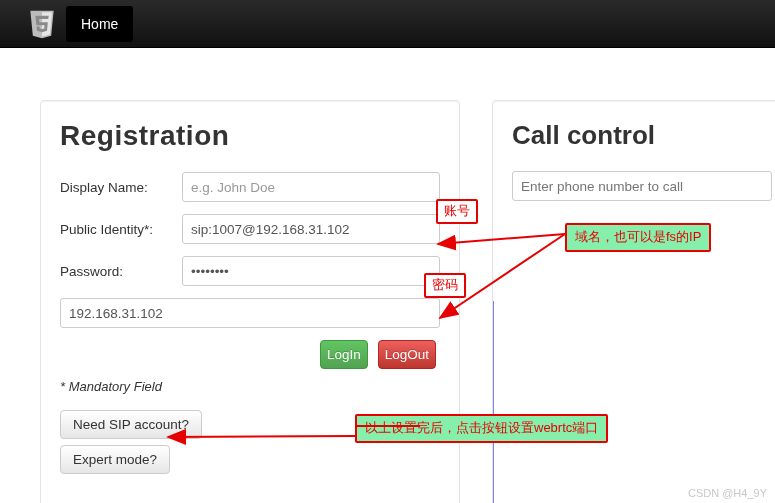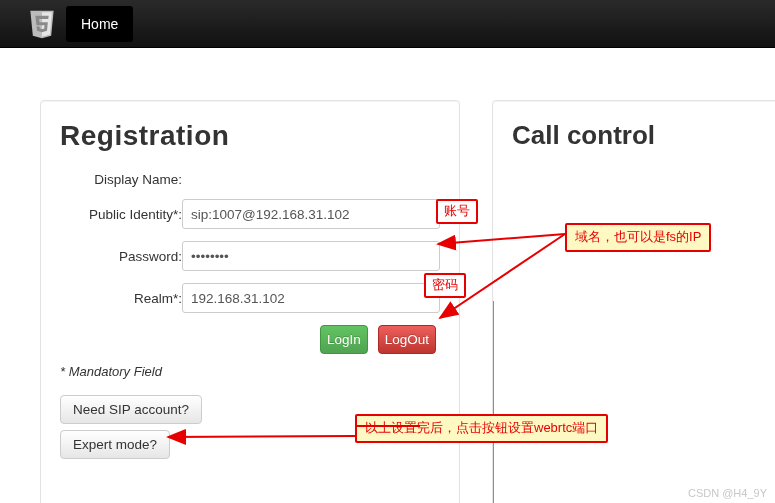--- a/index.html
+++ b/index.html
@@ -5,35 +5,35 @@
   * { box-sizing: border-box; margin: 0; padding: 0; }
   body { font-family: "Helvetica Neue", Helvetica, Arial, sans-serif; background: #fff; position: relative; width: 775px; height: 503px; overflow: hidden; }
   .navbar { background: #1b1b1b; background-image: linear-gradient(#2a2a2a, #111); height: 48px; display: flex; align-items: center; padding: 0 10px; border-bottom: 1px solid #000; }
   .logo { width: 28px; height: 30px; margin: 0 10px 0 18px; display:flex; align-items:center; justify-content:center; }
   .logo svg { width: 28px; height: 30px; }
   .nav-link { color: #fff; padding: 10px 15px; font-size: 14px; cursor: pointer; background:#000; border-radius:3px; }
   .panel { border: 1px solid #e3e3e3; border-radius: 4px; padding: 19px; margin: 30px 20px; background: #fff; box-shadow: inset 0 1px 1px rgba(0,0,0,0.05); }
   .panel-left { position: absolute; left: 20px; top: 70px; width: 420px; height: 410px; }
   .panel-left h2 { font-size: 28px; font-weight: bold; margin-bottom: 20px; color: #333; letter-spacing:0.5px; }
   .row { display: flex; align-items: center; margin-bottom: 12px; }
-  .row label { width: 122px; font-size: 13.5px; color: #333; text-align: right; }
+  .row label { width: 122px; font-size: 13.5px; color: #333; }
   .row input { flex: 1; height: 30px; padding: 4px 8px; font-size: 13.5px; border: 1px solid #ccc; border-radius: 3px; color:#555; }
   .row input::placeholder { color:#999; }
   .btnrow { display:flex; justify-content:flex-end; gap:10px; padding-right:4px; margin-top:4px; margin-bottom:10px; }
   .btn { padding: 6px 6px; font-size: 13.5px; border-radius: 4px; border: 1px solid rgba(0,0,0,0.15); color:#fff; cursor:pointer; text-shadow:0 -1px 0 rgba(0,0,0,.2); }
   .btn-green { background:#5bb75b; background-image:linear-gradient(#62c462,#51a351); border-color:#419641; }
   .btn-red { background:#da4f49; background-image:linear-gradient(#ee5f5b,#bd362f); border-color:#ac2925; }
   .mand { font-style: italic; font-size: 13px; margin: 10px 0 10px; color:#333; }
   .graybtn { display:inline-block; padding:6px 12px; font-size:13.5px; border:1px solid #ccc; border-radius:4px; background:#f5f5f5; background-image:linear-gradient(#fff,#e6e6e6); color:#333; cursor:pointer; margin-top:6px; }
   .panel-right { position:absolute; left:472px; top:70px; width:300px; height:410px; }
   .panel-right h2 { font-size:26px; font-weight:bold; margin-bottom:20px; color:#333; }
   .panel-right input { width:100%; height:30px; padding:4px 8px; font-size:13.5px; border:1px solid #ccc; border-radius:3px; color:#555; }
   .divider { border-left:1px solid #7f7fff; border-right:1px solid #7f7fff; position:absolute; top:200px; left:0; height:300px; width:285px; }
   
-  .anno-box { position:absolute; border:2px solid #e60000; background:#fef9c3; color:#e60000; font-size:13px; padding:3px 8px 4px; border-radius:2px; white-space:nowrap; display:flex; align-items:center; }
+  .anno-box { position:absolute; border:2px solid #e60000; background:#86efac; color:#e60000; font-size:13px; padding:3px 8px 4px; border-radius:2px; white-space:nowrap; display:flex; align-items:center; }
   .anno-label { position:absolute; border:2px solid #e60000; color:#e60000; font-size:13px; padding:1px 6px 2px; border-radius:2px; background:#fff; }
   svg.arrow { position:absolute; overflow:visible; pointer-events:none; }
   .watermark { position:absolute; right:8px; bottom:4px; color:#c8c8c8; font-size:11px; }
 </style>
 </head>
 <body>
 
 <div class="navbar">
   <div class="logo">
     <svg viewBox="0 0 32 36">
@@ -43,51 +43,52 @@
       </svg>
   </div>
   <div class="nav-link">Home</div>
 </div>
 
 <div class="panel panel-left">
   <h2>Registration</h2>
 
   <div class="row">
     <label>Display Name:</label>
+    <input type="text" placeholder="e.g. John Doe" style="">
   </div>
 
 
   <div class="row">
     <label>Public Identity*:</label>
     <input type="text" value="sip:1007@192.168.31.102" style="">
   </div>
 
   <div class="row">
     <label>Password:</label>
     <input type="text" value="••••••••" style="">
   </div>
 
   <div class="row">
-    <label>Realm*:</label>
     <input type="text" value="192.168.31.102" style="">
   </div>
 
   <div class="btnrow">
     <button class="btn btn-green">LogIn</button>
     <button class="btn btn-red">LogOut</button>
   </div>
 
   <div class="mand">* Mandatory Field</div>
 
   <div><button class="graybtn">Need SIP account?</button></div>
   <div><button class="graybtn">Expert mode?</button></div>
 </div>
 
 <div class="panel panel-right">
   <h2>Call control</h2>
+  <input type="text" placeholder="Enter phone number to call" style="">
   <div class="divider"></div>
 </div>
 
 <div class="anno-label" style="left:436px; top:199px;">账号</div>
 <div class="anno-label" style="left:424px; top:273px;">密码</div>
 <div class="anno-box" style="left:565px; top:223px;">域名，也可以是fs的IP</div>
 <div class="anno-box" style="left:355px; top:414px;">以上设置完后，点击按钮设置webrtc端口</div>
 
 <svg class="arrow" style="left:0; top:0; width:775px; height:503px;">
   <defs>

